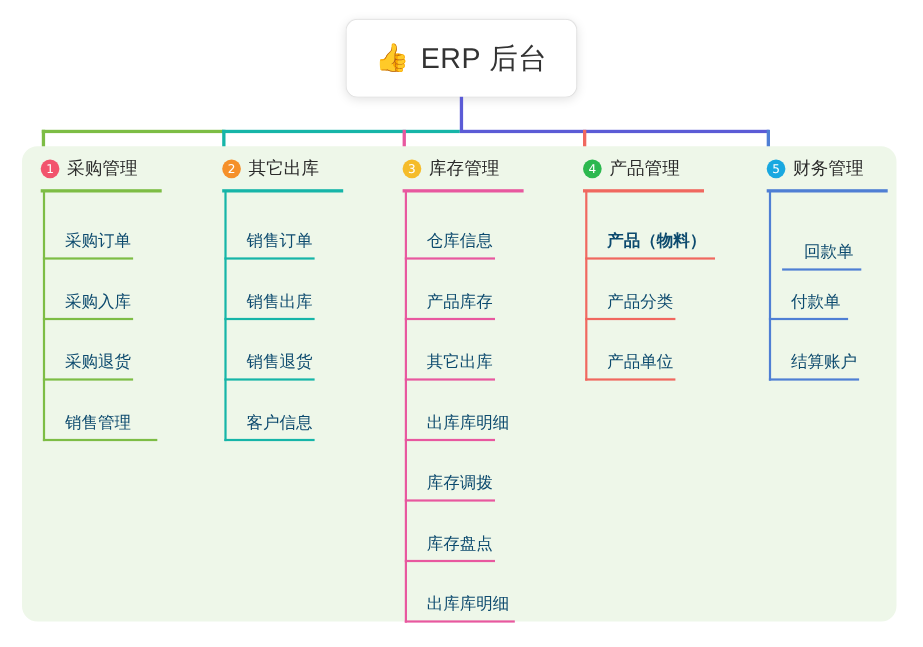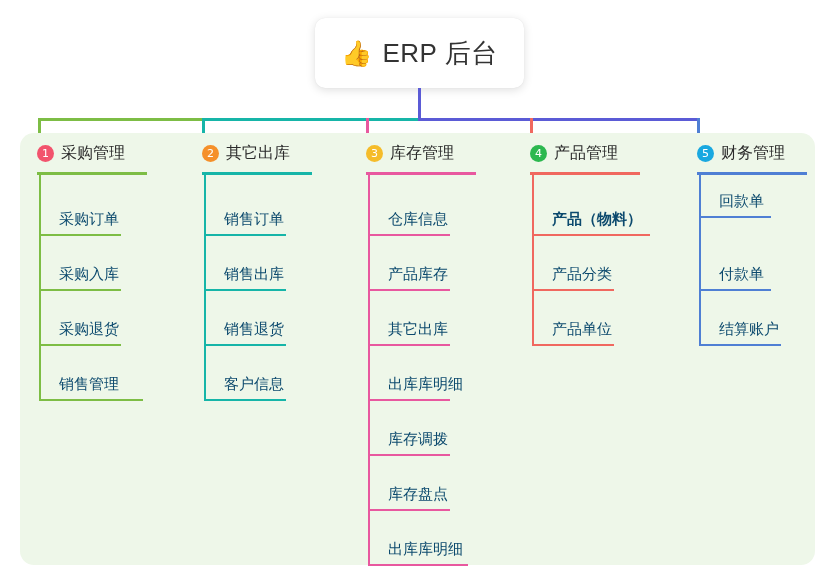--- a/index.html
+++ b/index.html
@@ -206,21 +206,21 @@
             <div class="leaf-rule" style="width: 82px; background: rgb(240, 104, 95);"></div>
           </div>
         </div>
         <div class="col" style="left: 677px;">
           <div class="col-header">
             <span class="badge" style="background: rgb(25, 168, 224);">5</span>
             <span class="col-title">财务管理</span>
           </div>
           <div class="col-rule" style="width: 110px; background: rgb(79, 127, 212);"></div>
           <div class="spine" style="height: 172px; background: rgb(79, 127, 212);"></div>
-          <div class="leaf" style="top: 55px; width: 72px; height: 30px;">
+          <div class="leaf" style="top: 83px; width: 72px; height: 30px; margin-left: 12px;">
             <span class="leaf-label">回款单</span>
             <div class="leaf-rule" style="width: 72px; background: rgb(79, 127, 212);"></div>
           </div>
           <div class="leaf" style="top: 128px; width: 72px; height: 30px; text-decoration: underline;">
             <span class="leaf-label">付款单</span>
             <div class="leaf-rule" style="width: 72px; background: rgb(79, 127, 212);"></div>
           </div>
           <div class="leaf" style="top: 183px; width: 82px; height: 30px;">
             <span class="leaf-label">结算账户</span>
             <div class="leaf-rule" style="width: 82px; background: rgb(79, 127, 212);"></div>

